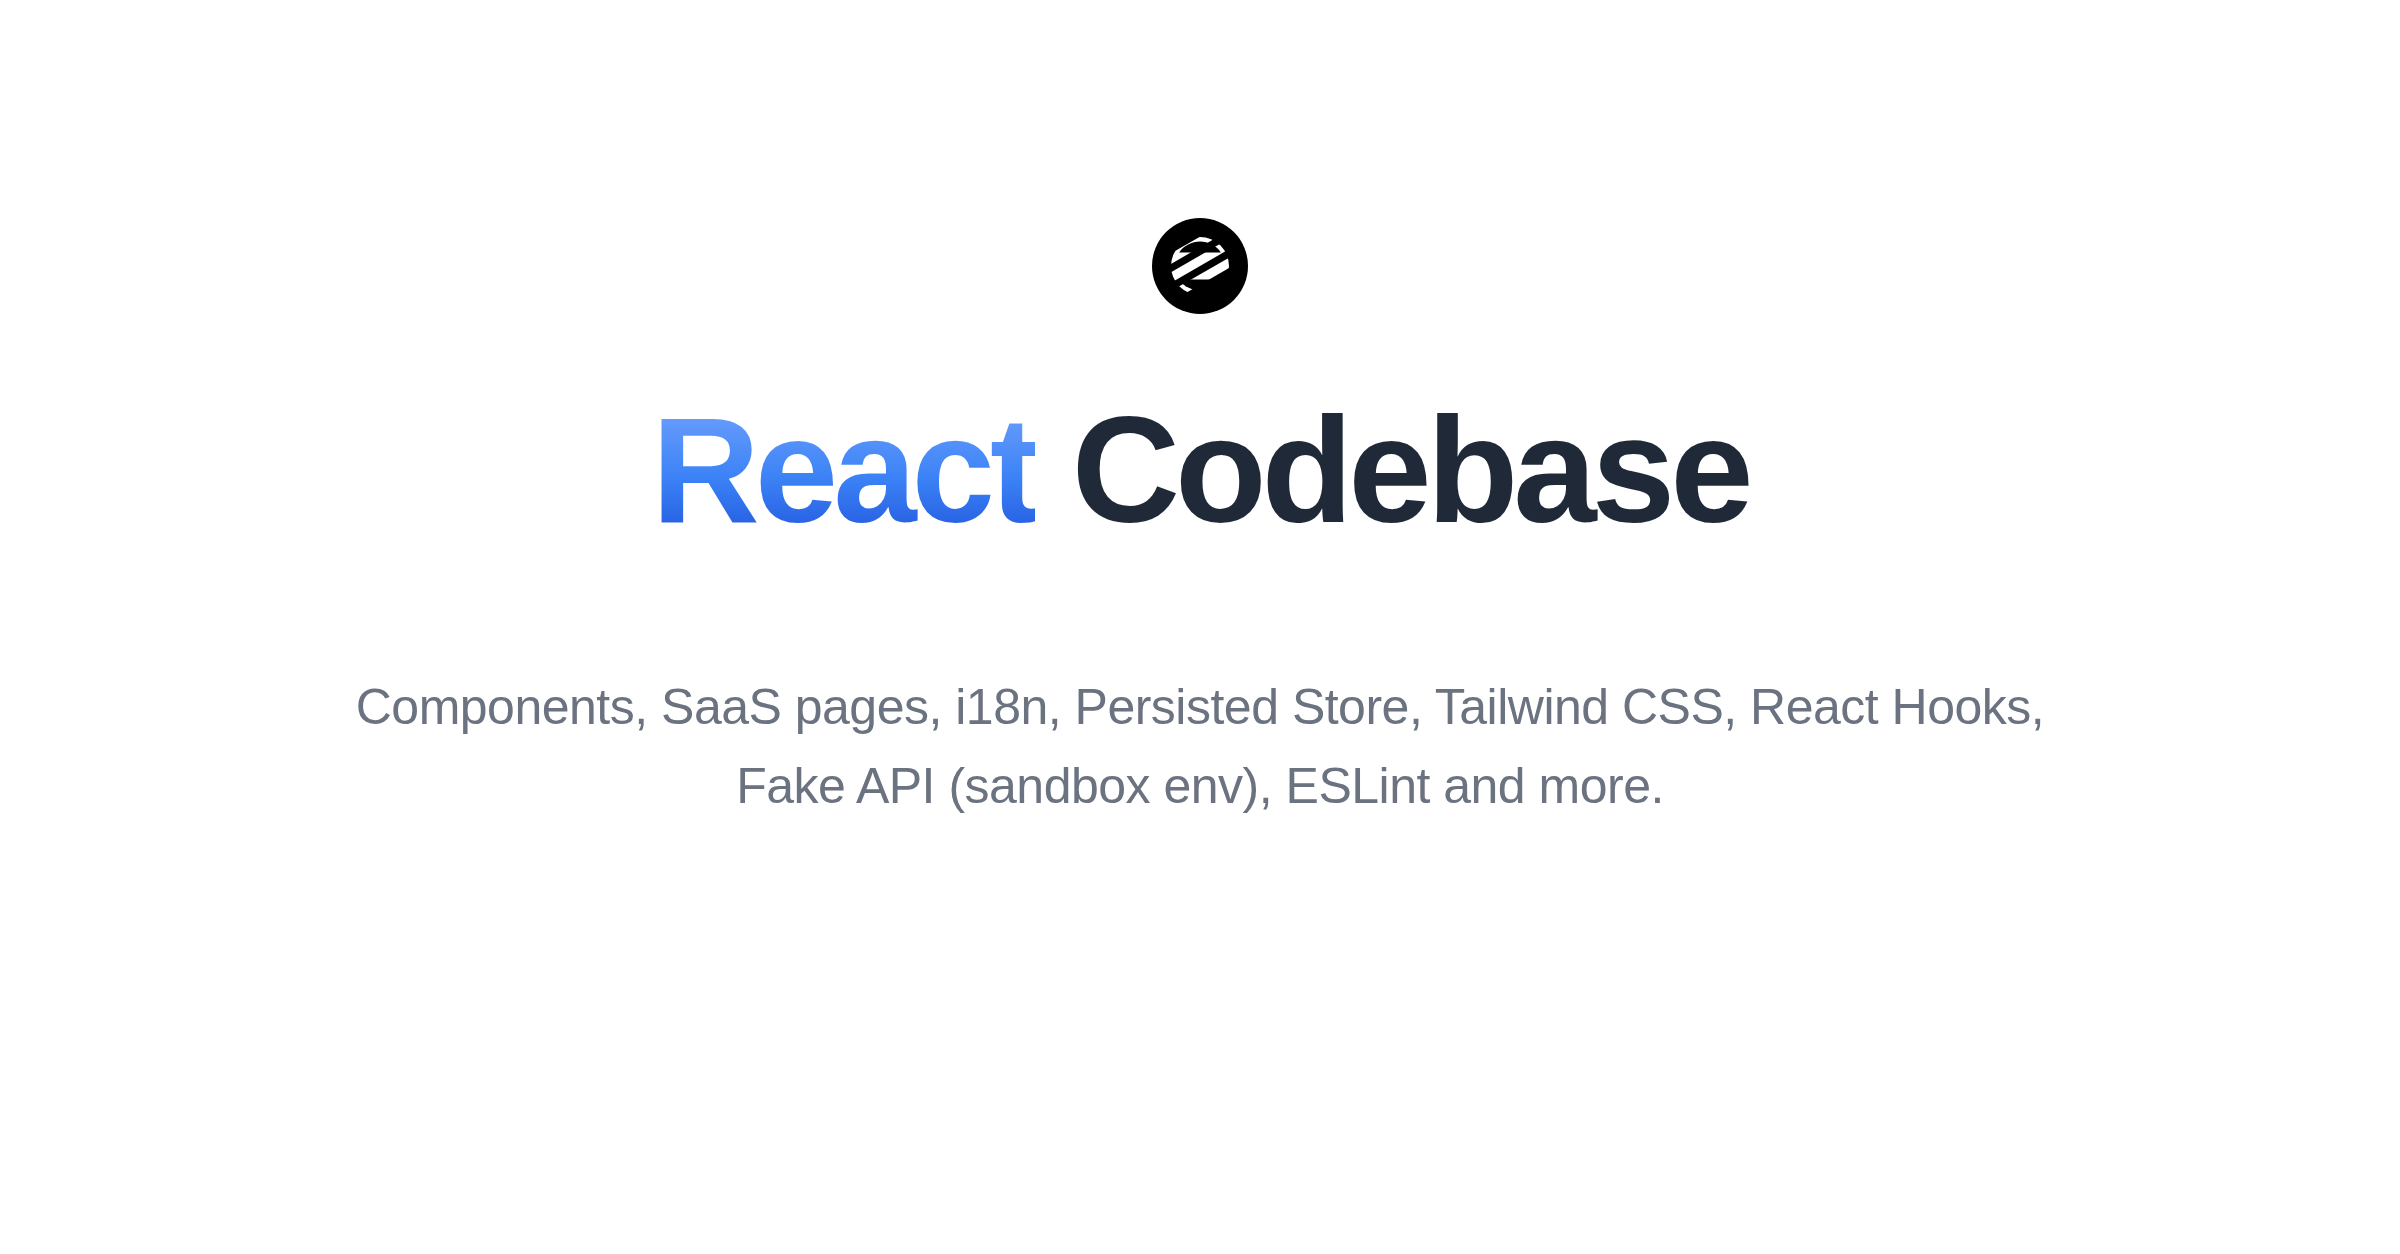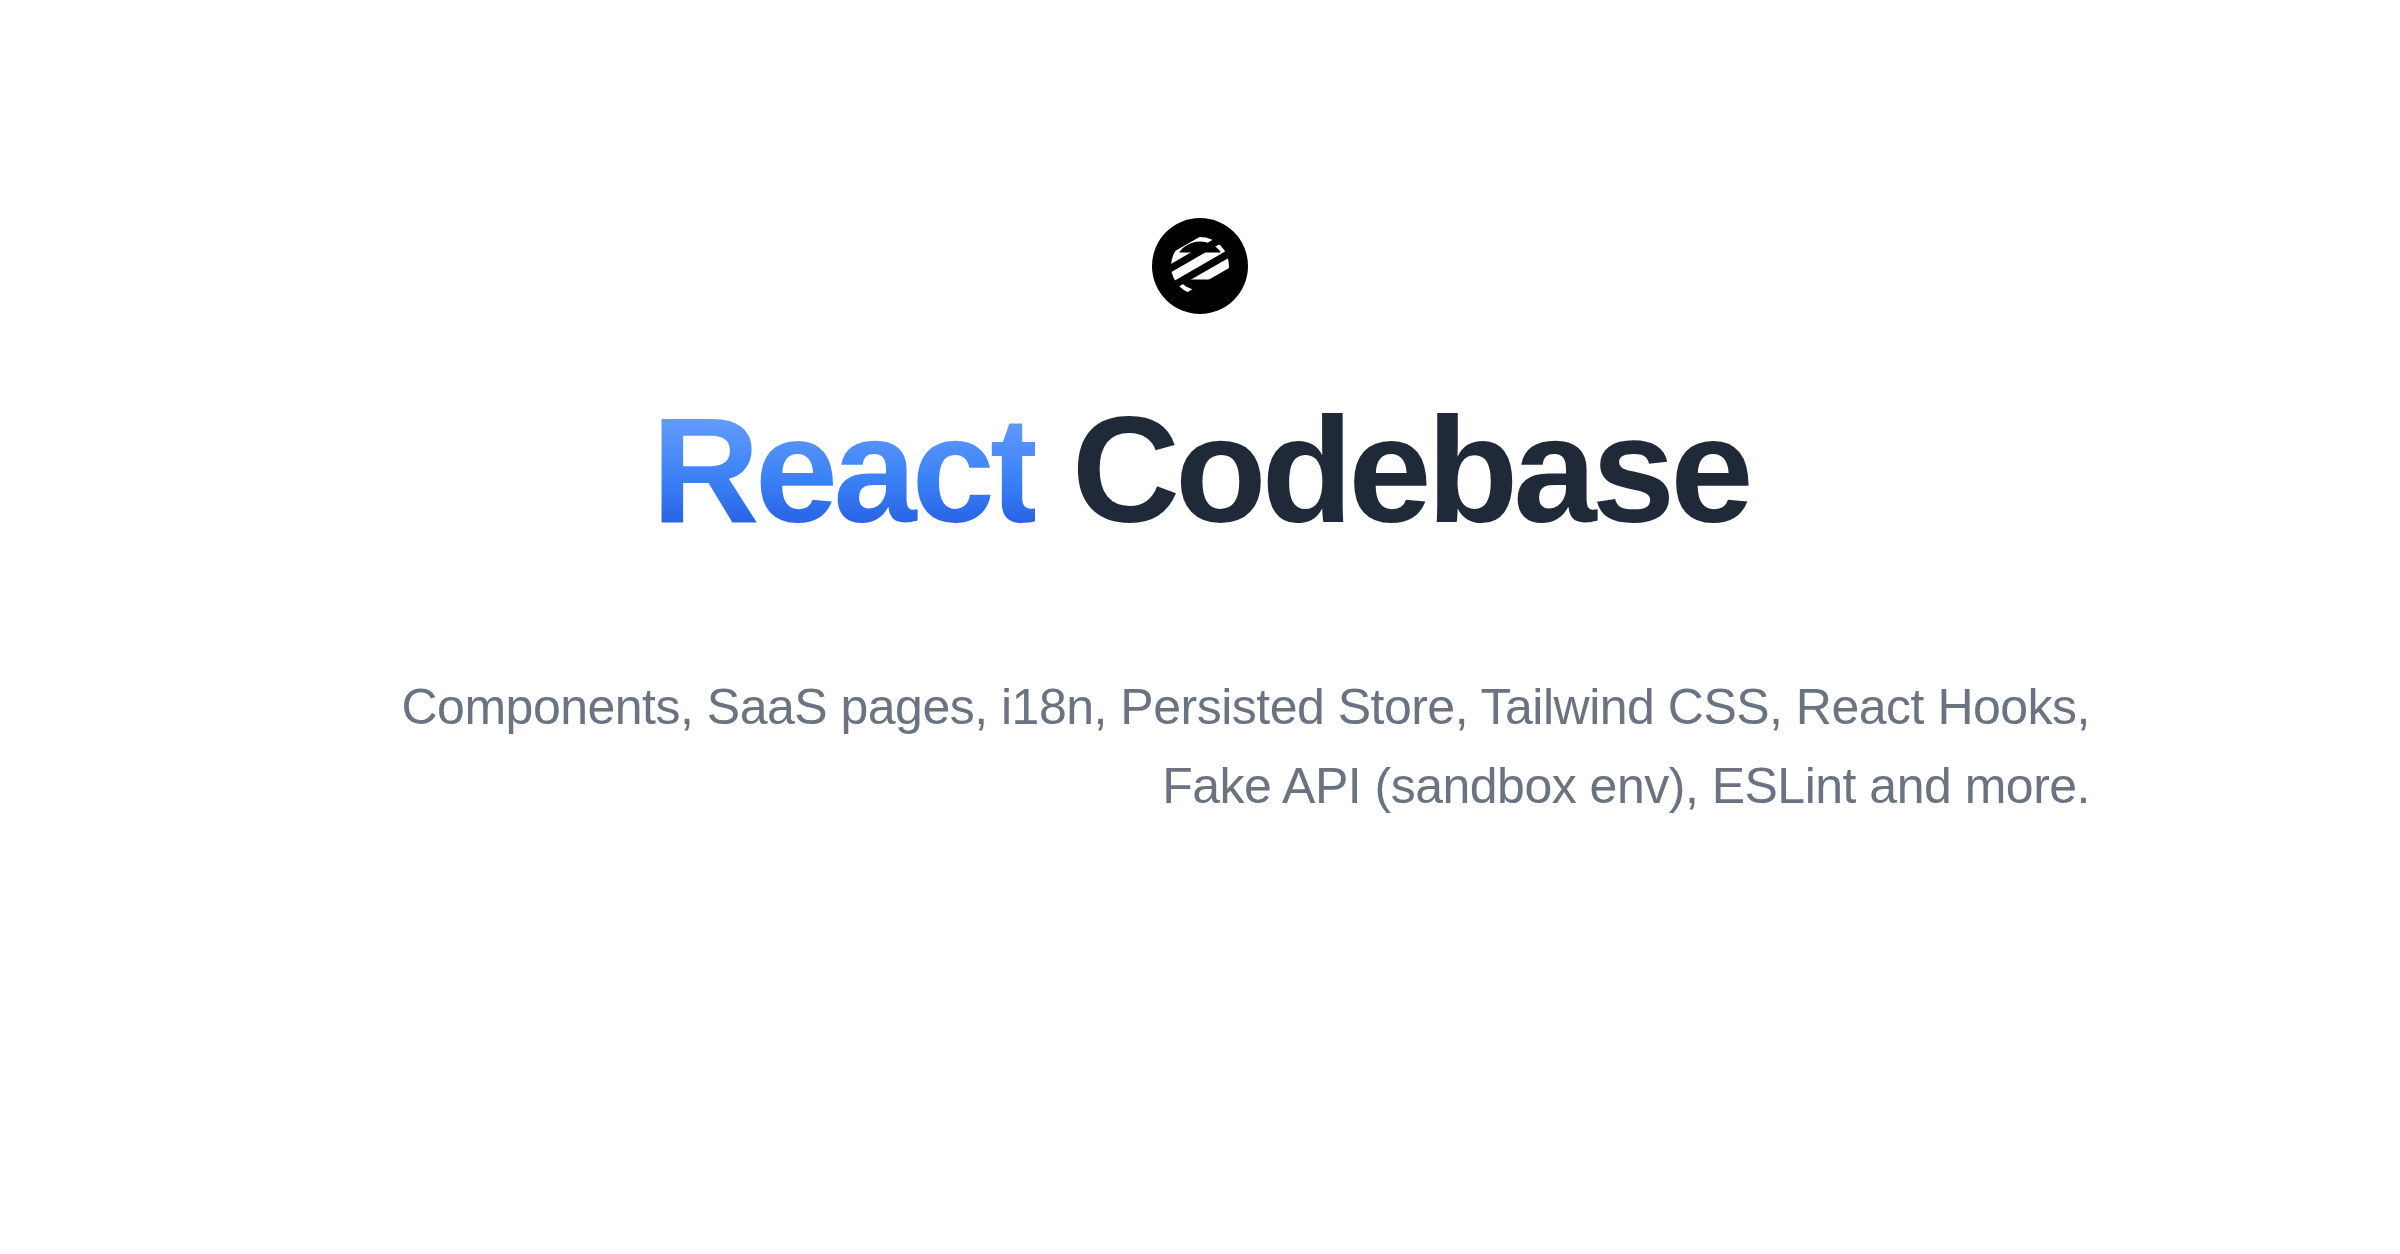--- a/index.html
+++ b/index.html
@@ -53,21 +53,21 @@
     .headline-line2 {
       display: block;
       background: linear-gradient(180deg, #d1d5db 0%, #9ca3af 45%, #4b5563 100%);
       -webkit-background-clip: text;
       background-clip: text;
       color: transparent;
     }
     .subtitle {
       margin-top: 118px;
       max-width: 1780px;
-      text-align: right;
+      text-align: center;
       color: #6b7280;
       font-weight: 400;
       font-size: 50px;
       line-height: 1.58;
       letter-spacing: -0.5px;
     }
   </style>
 </head>
 <body>
 

